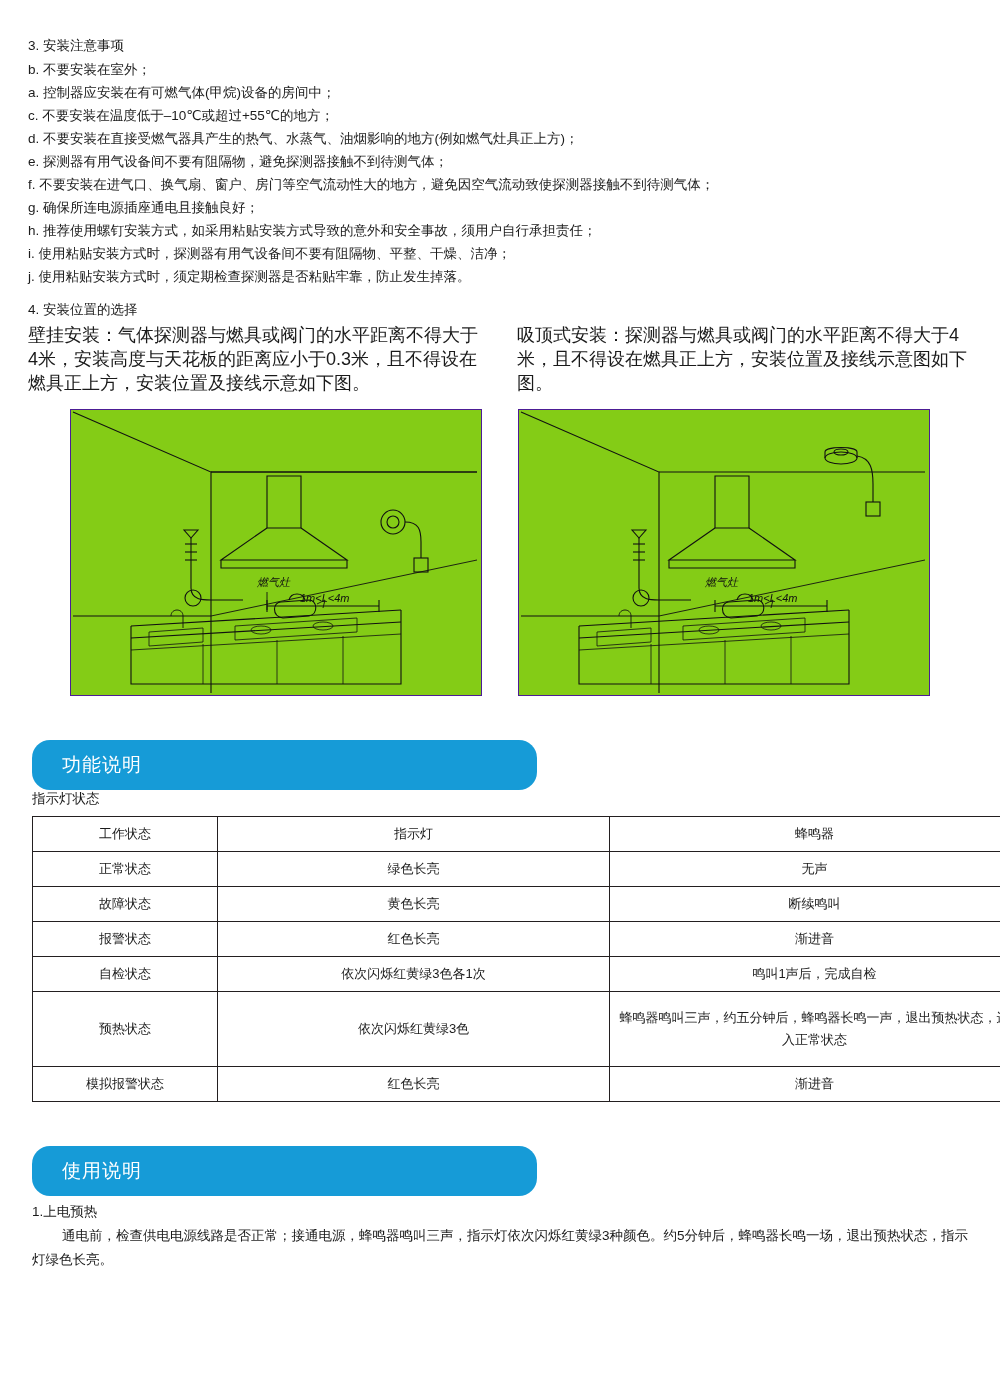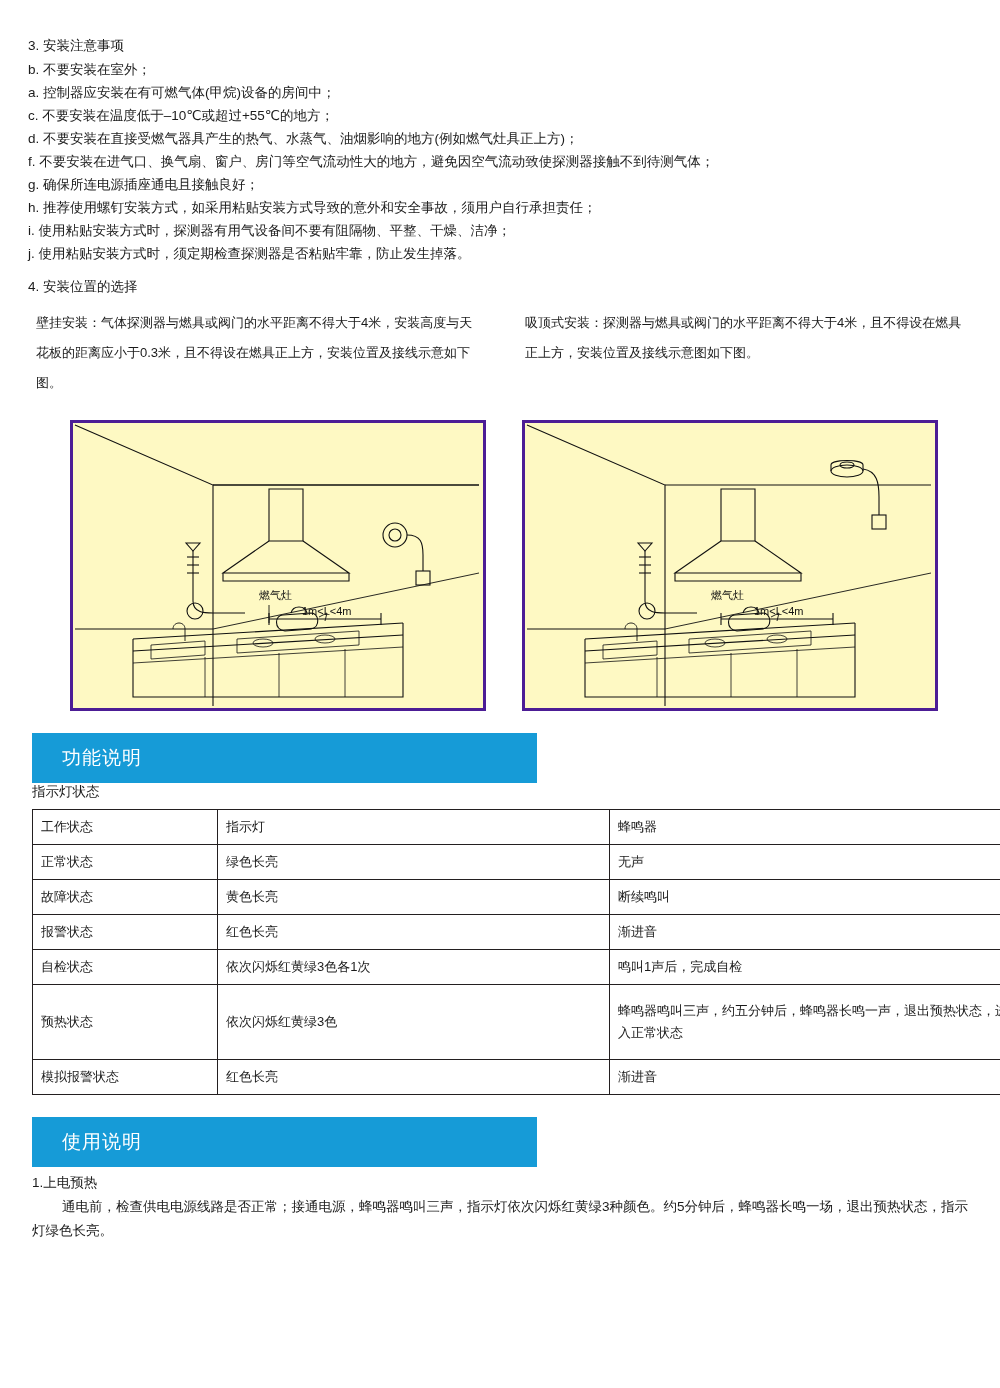--- a/index.html
+++ b/index.html
@@ -44,71 +44,73 @@
   }
   .two-col {
     display: flex;
     gap: 34px;
     margin-top: 2px;
   }
   .col {
     width: 455px;
   }
   .col p {
-    margin: 8px;
-    font-size: 13px;
-    line-height: 30px;
+    margin: 0;
+    font-size: 18px;
+    line-height: 24px;
   }
   
   .figures {
     display: flex;
     gap: 36px;
     margin-top: 14px;
     margin-left: 42px;
   }
   .figure-box {
     width: 410px;
     height: 285px;
-    border: 3px solid #4c1d95;
+    border: 1px solid #4c1d95;
     position: relative;
-    background: #fef9c3;
+    background: #84cc16;
+    font-style: italic;
   }
   .figure-svg {
     display: block;
   }
   
   .blue-bar {
-    margin-top: 22px;
+    margin-top: 44px;
     margin-left: 4px;
     width: 505px;
     height: 50px;
     background: #169BD7;
     display: flex;
     align-items: center;
+    border-radius: 18px;
   }
   .blue-bar span {
     color: #fff;
     font-size: 19px;
     letter-spacing: 1px;
     padding-left: 30px;
   }
   .subtitle {
     font-size: 13.5px;
     margin-left: 4px;
   }
   table.status-table {
     margin-top: 8px;
     margin-left: 4px;
     border-collapse: collapse;
     width: 936px;
     table-layout: fixed;
   }
   table.status-table td {
     border: 1px solid #231f20;
-    text-align: left;
+    text-align: center;
     font-size: 13px;
     line-height: 22px;
     padding: 6px 8px;
     vertical-align: middle;
     color: #1b1b1b;
   }
   table.status-table td.c0 { width: 168px; }
   table.status-table td.c1 { width: 375px; }
   table.status-table td.c2 { width: 393px; }
   .usage-body {
@@ -129,20 +131,21 @@
 <body>
 
 <div class="page">
   <div class="content">
 
     <div class="section-head">3. 安装注意事项</div>
     <div class="para-line">b. 不要安装在室外；</div>
     <div class="para-line">a. 控制器应安装在有可燃气体(甲烷)设备的房间中；</div>
     <div class="para-line">c. 不要安装在温度低于–10℃或超过+55℃的地方；</div>
     <div class="para-line">d. 不要安装在直接受燃气器具产生的热气、水蒸气、油烟影响的地方(例如燃气灶具正上方)；</div>
+    <div class="para-line">e. 探测器有用气设备间不要有阻隔物，避免探测器接触不到待测气体；</div>
     <div class="para-line">f. 不要安装在进气口、换气扇、窗户、房门等空气流动性大的地方，避免因空气流动致使探测器接触不到待测气体；</div>
     <div class="para-line">g. 确保所连电源插座通电且接触良好；</div>
     <div class="para-line">h. 推荐使用螺钉安装方式，如采用粘贴安装方式导致的意外和安全事故，须用户自行承担责任；</div>
     <div class="para-line">i. 使用粘贴安装方式时，探测器有用气设备间不要有阻隔物、平整、干燥、洁净；</div>
     <div class="para-line">j. 使用粘贴安装方式时，须定期检查探测器是否粘贴牢靠，防止发生掉落。</div>
 
     <div class="block-gap"></div>
 
     <div class="section-head">4. 安装位置的选择</div>
 

